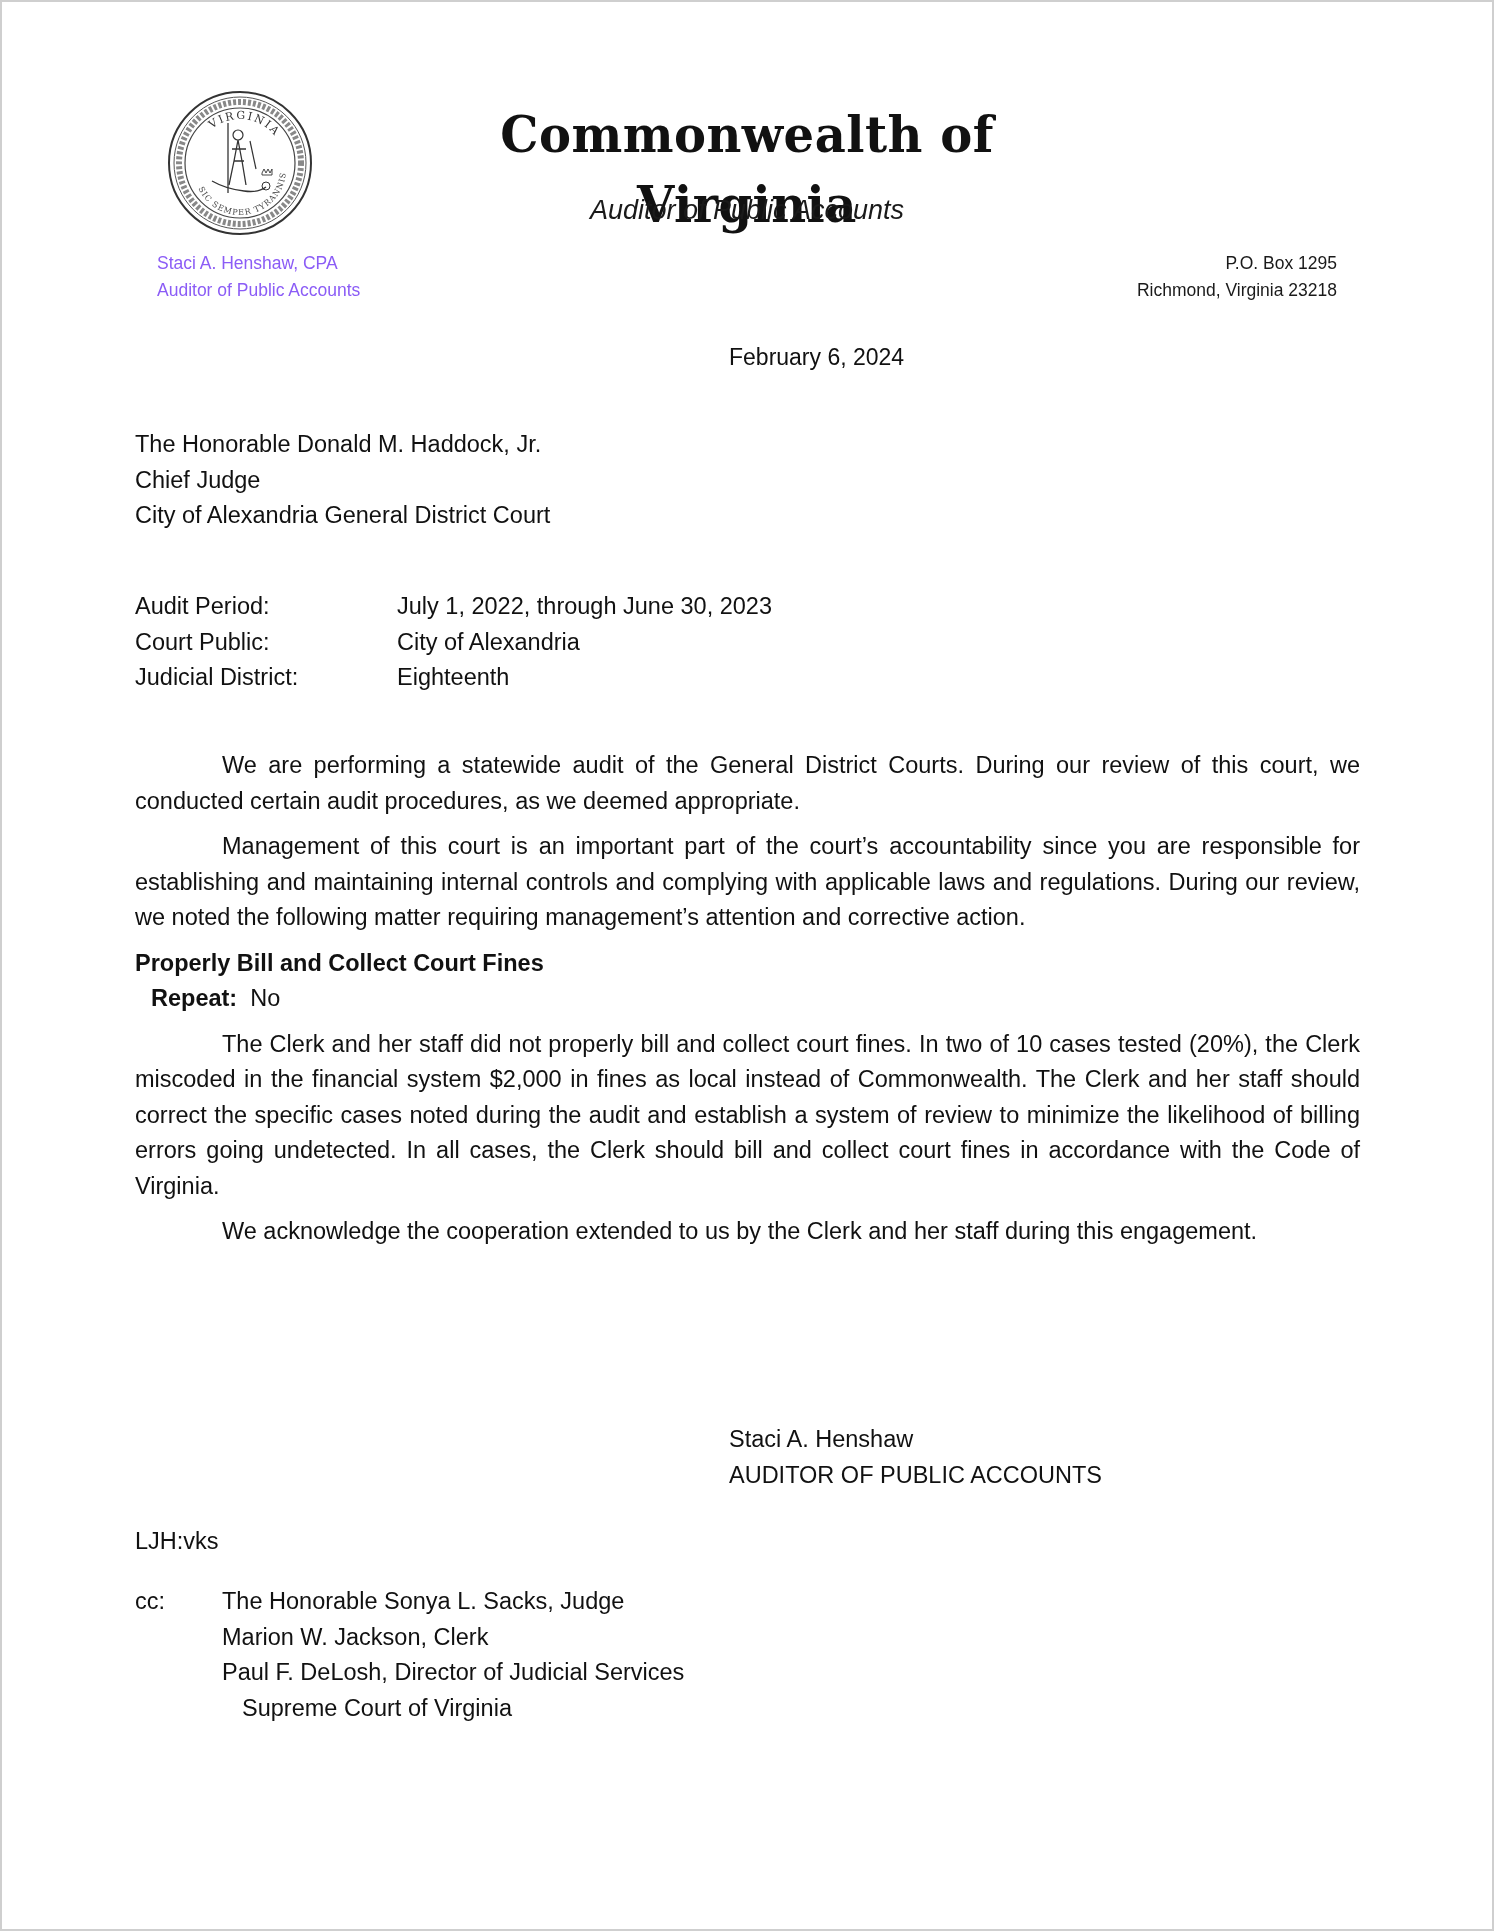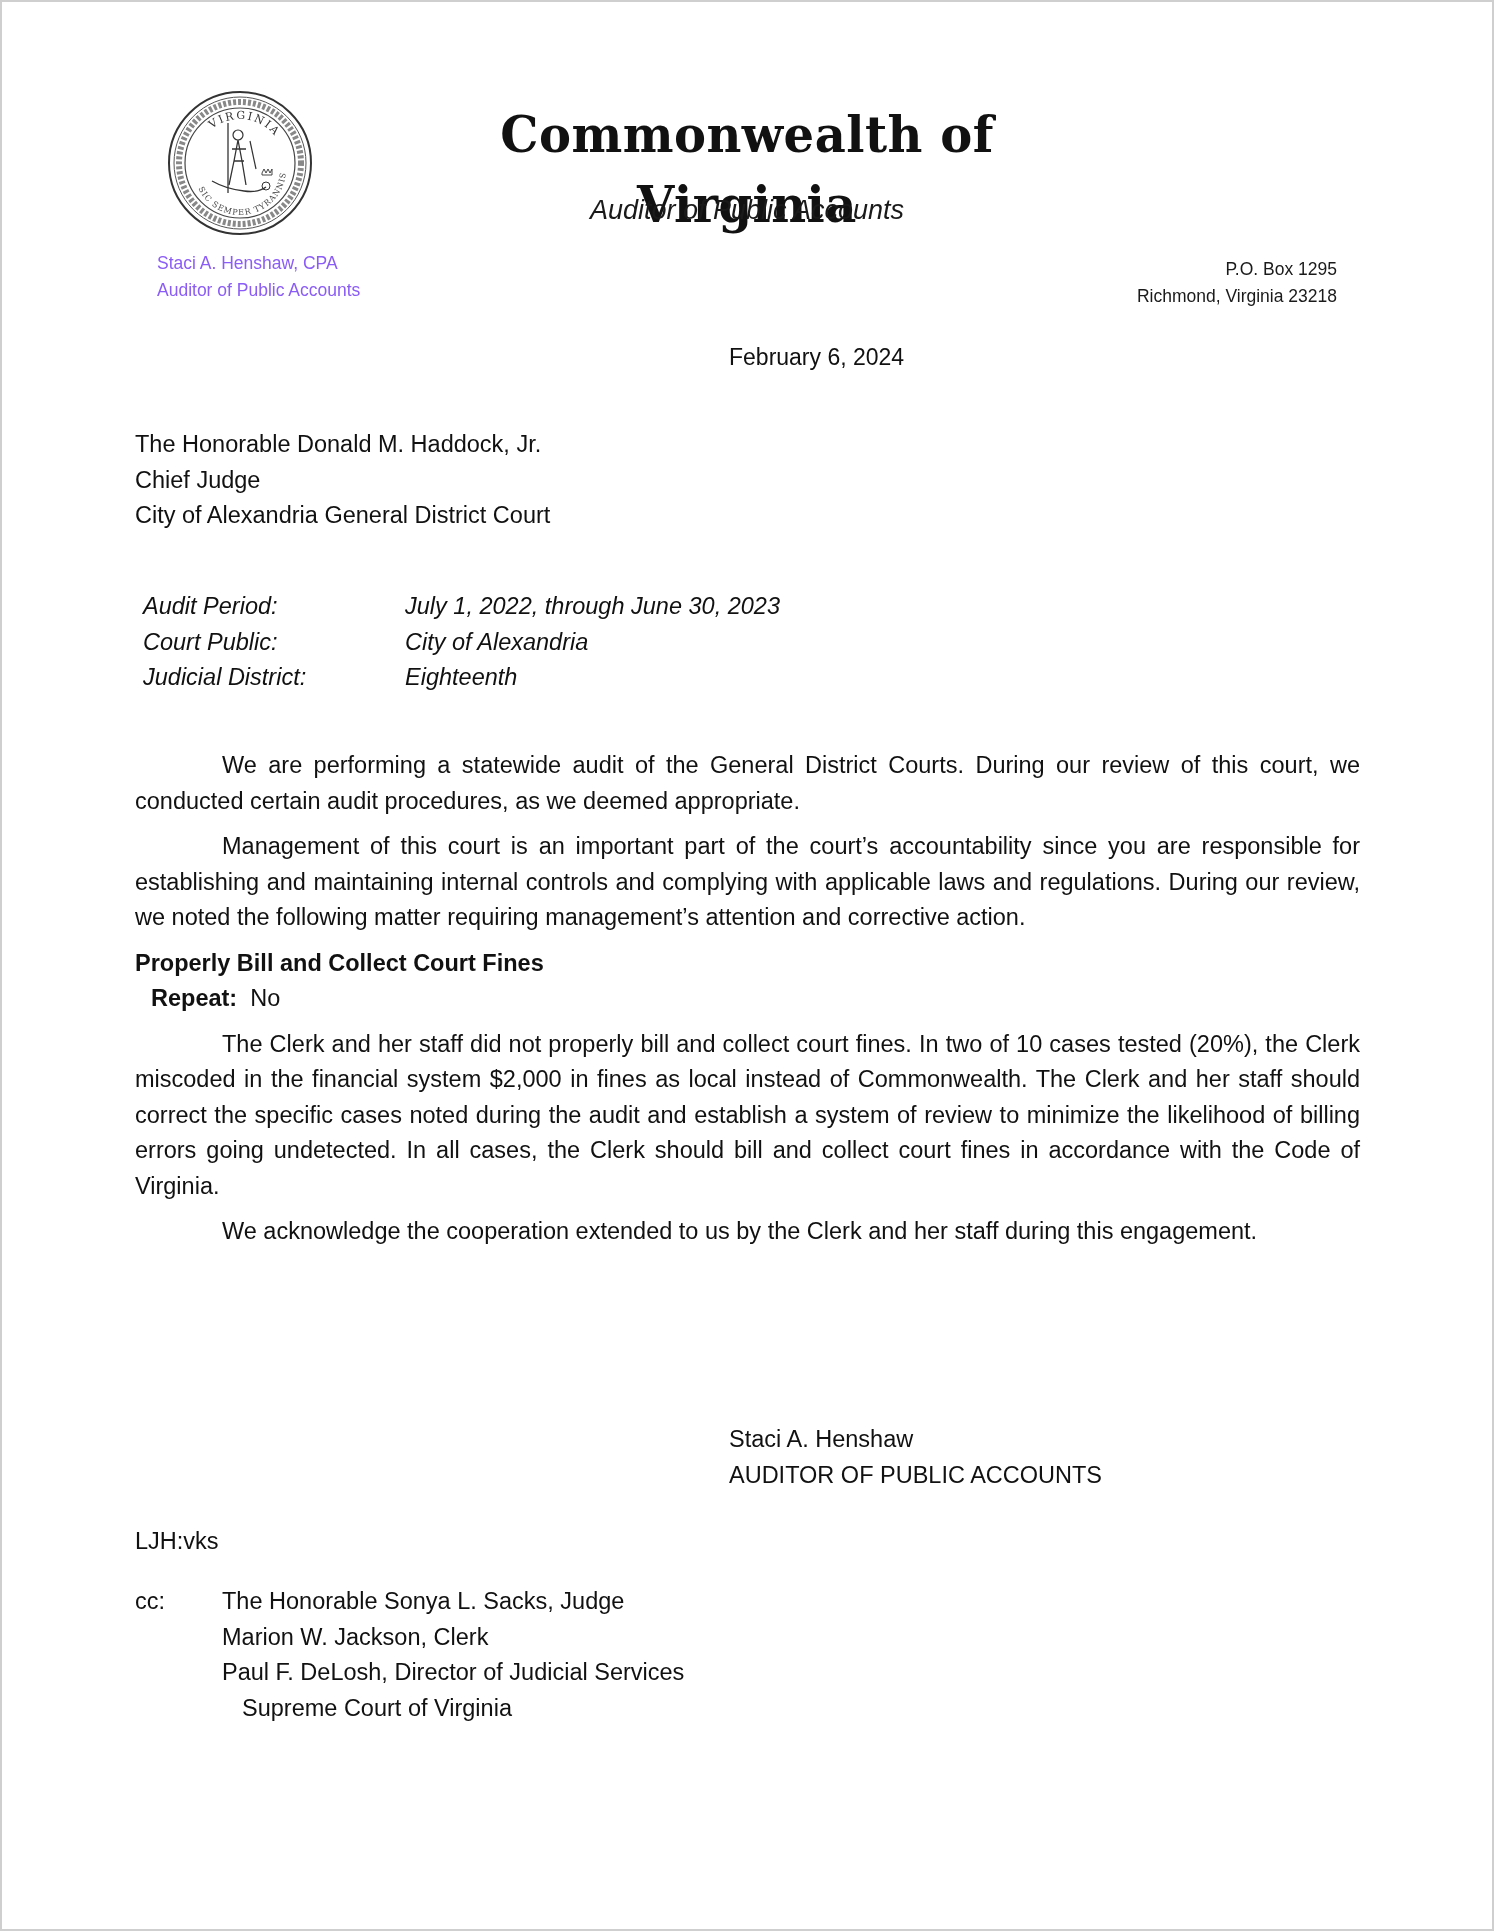--- a/index.html
+++ b/index.html
@@ -22,28 +22,28 @@
       transform: scaleX(0.96);
     }
     .subtitle {
       left: 380px; top: 192px; width: 734px; text-align: center;
       font-style: italic; font-size: 27px; line-height: 36px; color: #1a1a1a;
     }
     .hdr-left {
       left: 157px; top: 250px; font-size: 17.5px; line-height: 27px; color: #8b5cf6;
     }
     .hdr-right {
-      right: 157px; top: 256px; font-size: 17.5px; line-height: 27px; text-align: right; color: #1a1a1a;
+      right: 157px; top: 250px; font-size: 17.5px; line-height: 27px; text-align: right; color: #1a1a1a;
     }
     .date {
       left: 729px; top: 340px; font-size: 23px; line-height: 34px;
     }
     .text { font-size: 23.5px; line-height: 35.5px; }
     .addressee { left: 135px; top: 427px; }
-    .meta { left: 143px; top: 589px; width: 900px; font-style: italic; }
+    .meta { left: 135px; top: 589px; width: 900px; }
     .meta-row { display: flex; }
     .meta-label { width: 262px; }
     .body-block { left: 135px; top: 748px; width: 1225px; }
     .para { text-align: justify; margin: 0 0 10px 0; }
     .para .indent { display: inline-block; width: 87px; }
     .finding-title { font-weight: bold; margin: 0; }
     .finding-repeat { margin: 0 0 10px 16px; }
     .finding-repeat b { font-weight: bold; }
     .sig { left: 729px; top: 1422px; }
     .initials { left: 135px; top: 1524px; }

